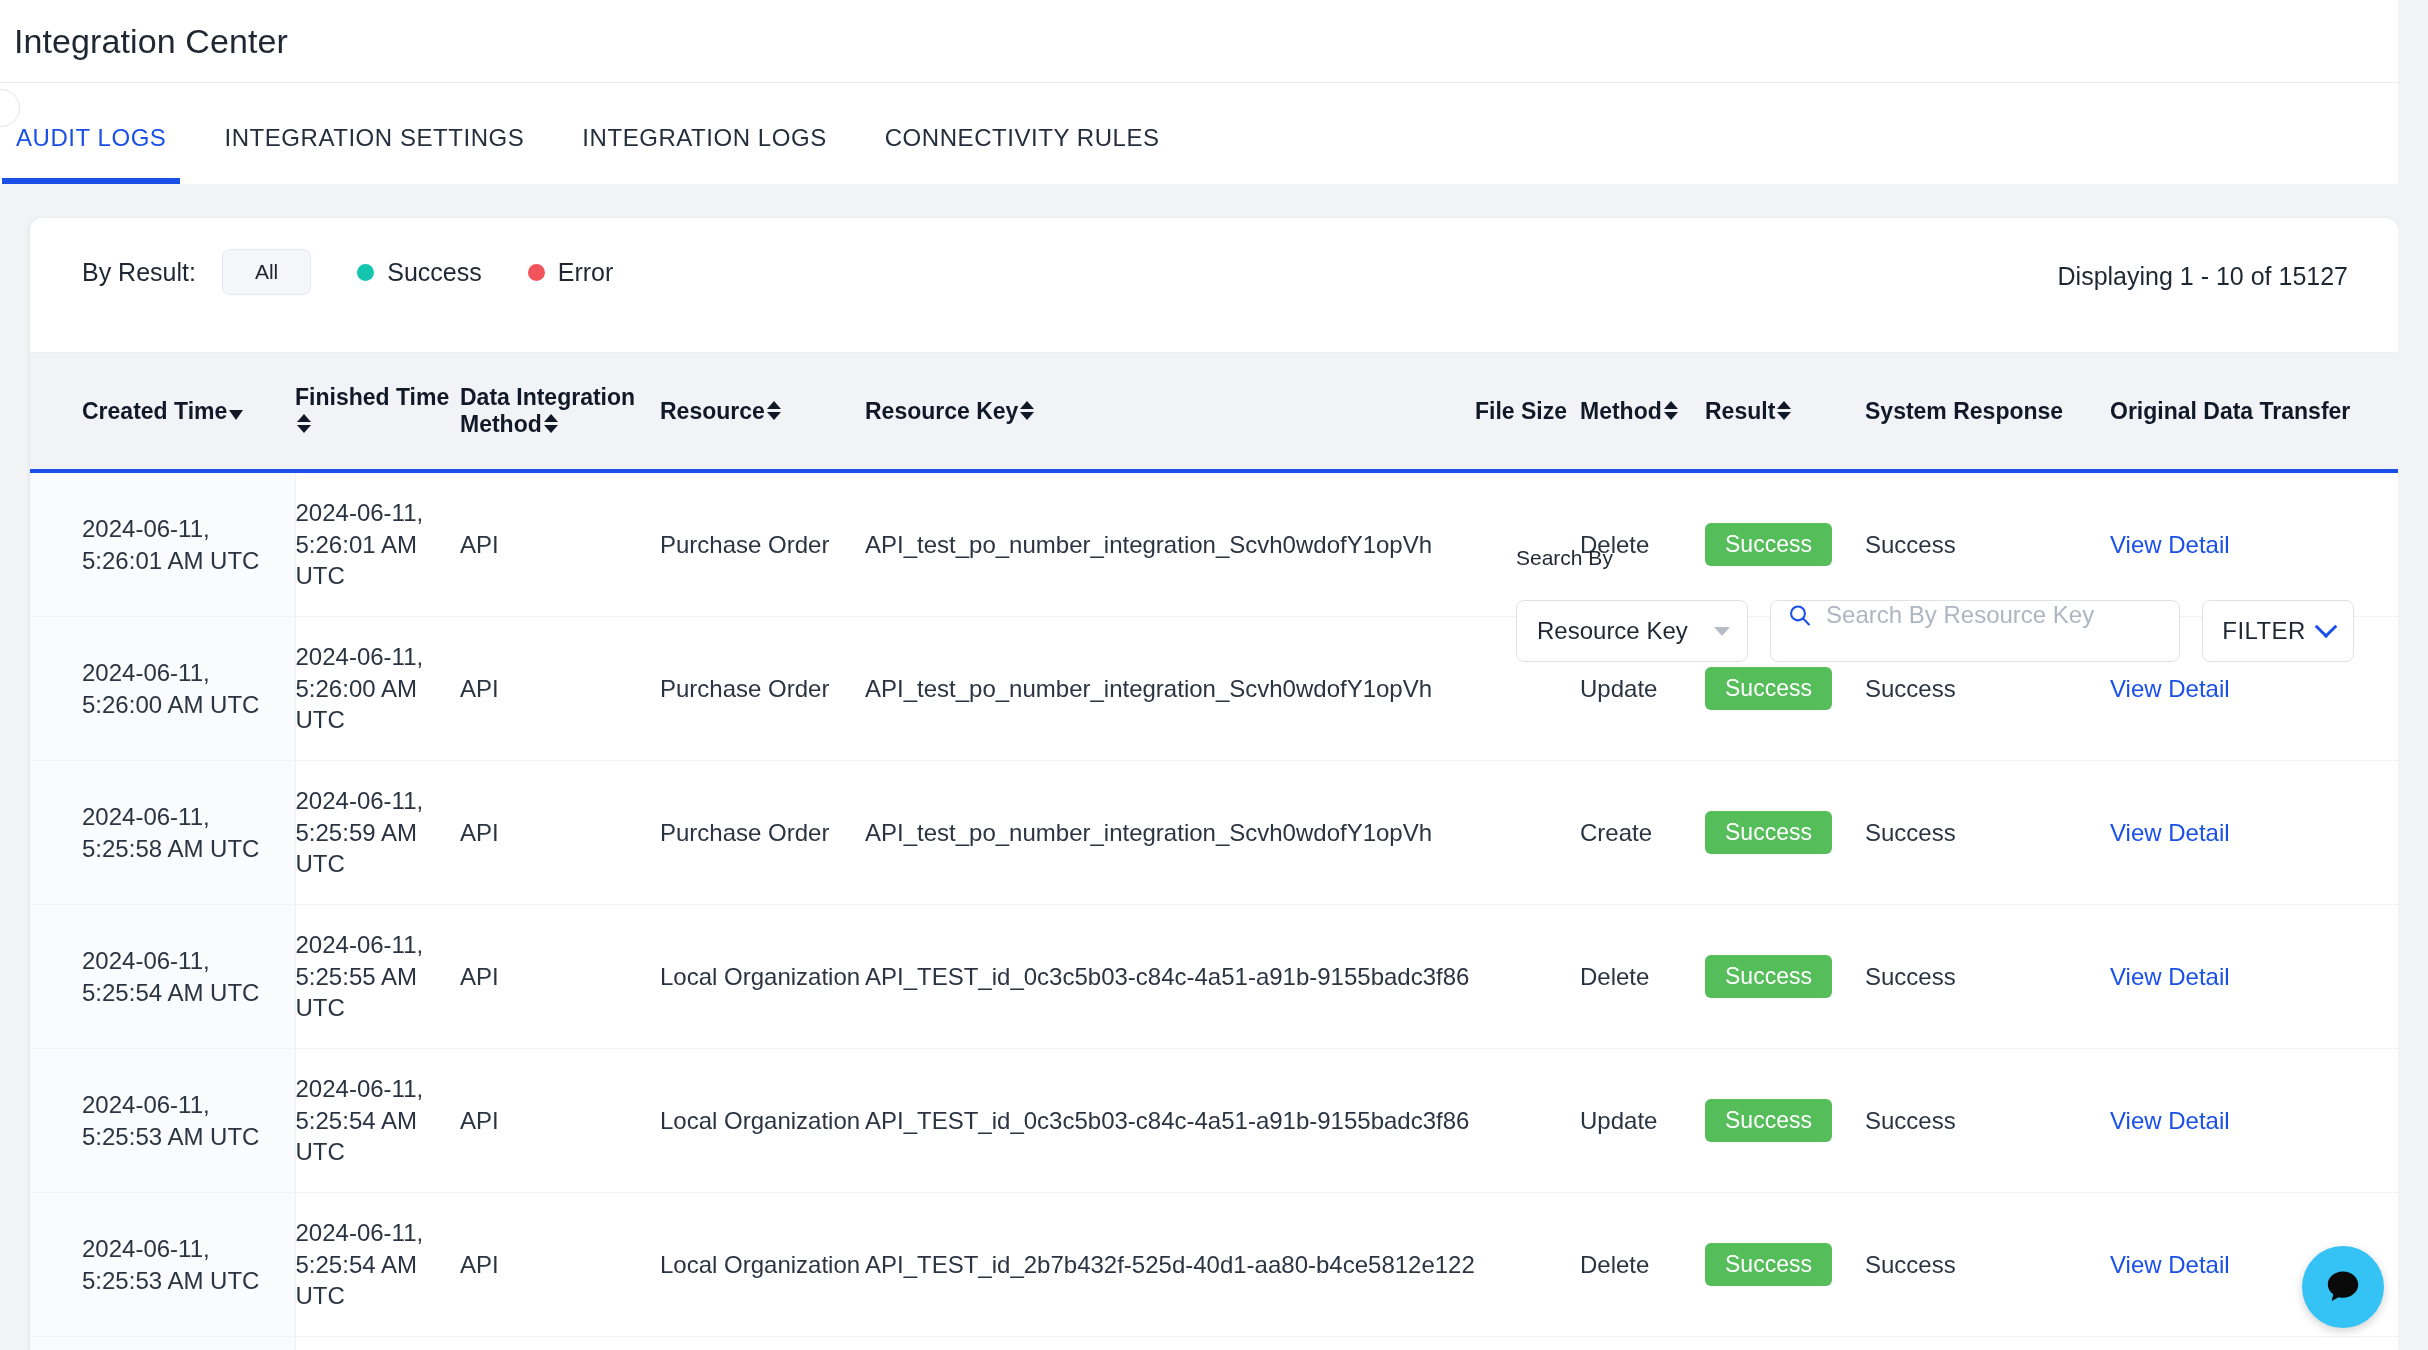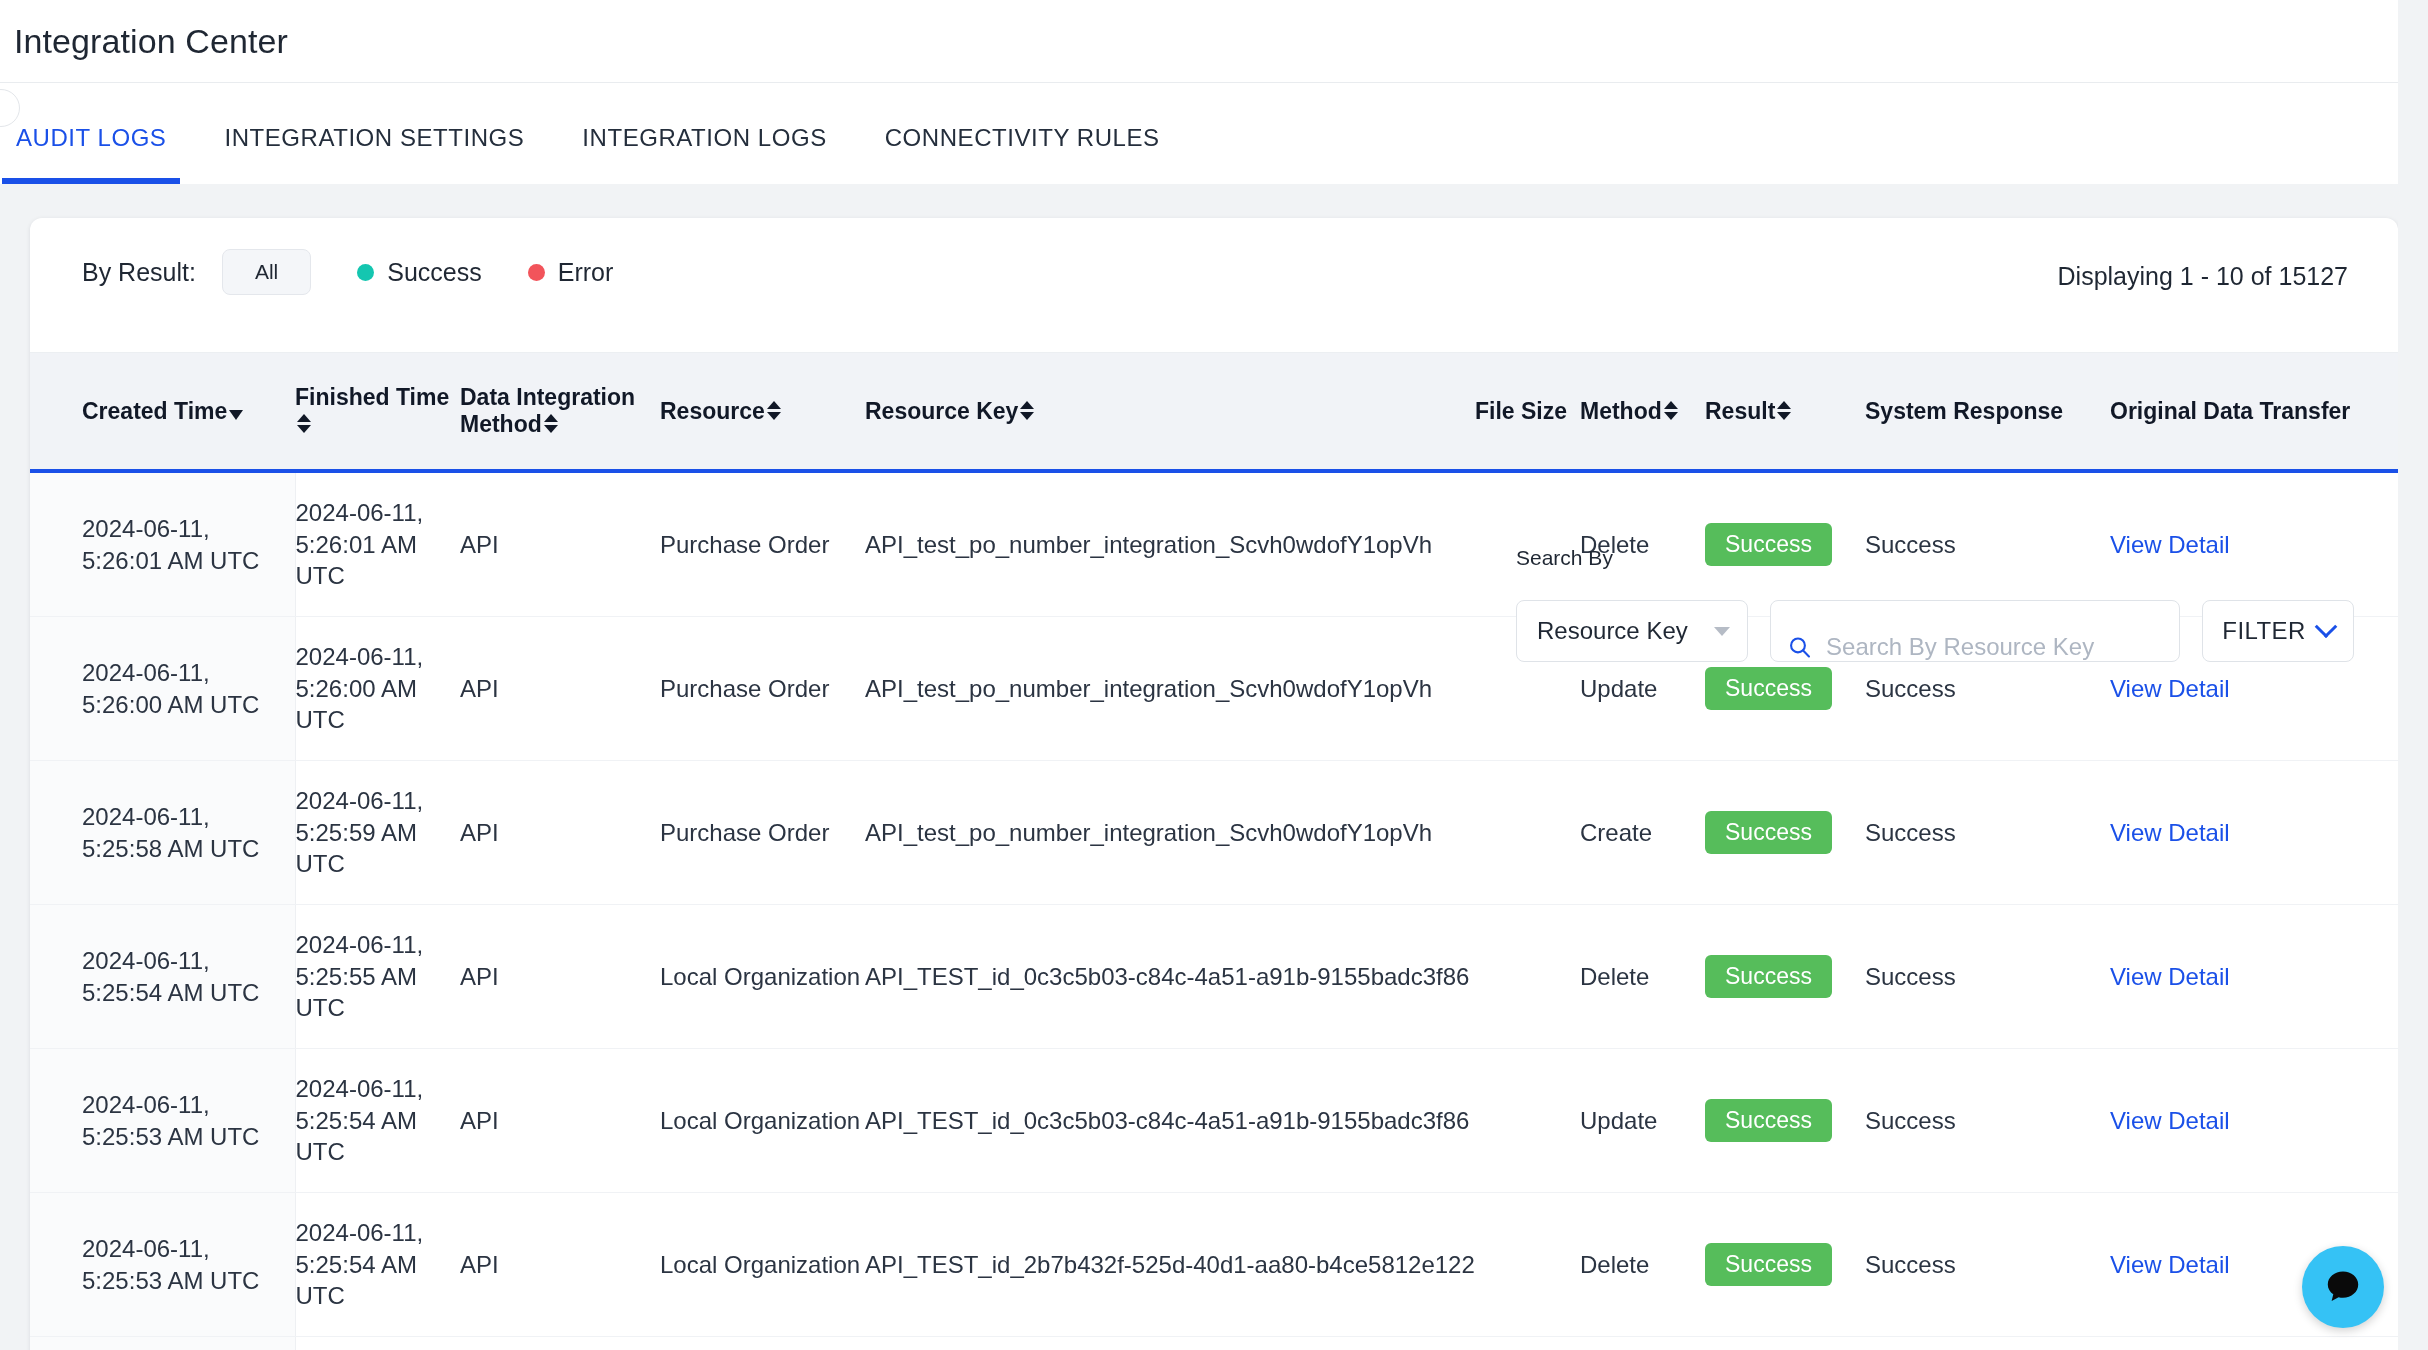--- a/index.html
+++ b/index.html
@@ -174,21 +174,21 @@
     border-left: 8px solid transparent;
     border-right: 8px solid transparent;
     border-top: 9px solid #b6bcc6;
   }
   .search-input-box {
     width: 410px;
     height: 62px;
     border: 1px solid #dfe3e8;
     border-radius: 8px;
     display: flex;
-    align-items: flex-end;
+    align-items: flex-start;
     padding: 0 16px;
     margin-left: 22px;
     background: #fff;
   }
   .search-input-box input {
     border: none;
     outline: none;
     font-size: 24px;
     color: #1f2733;
     font-family: "Liberation Sans", sans-serif;

